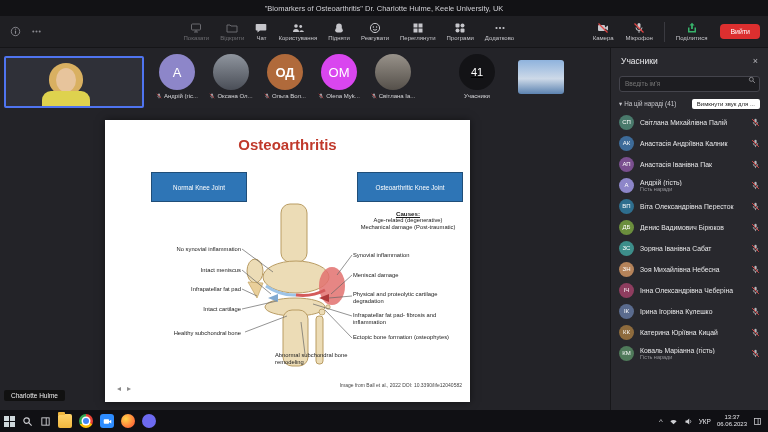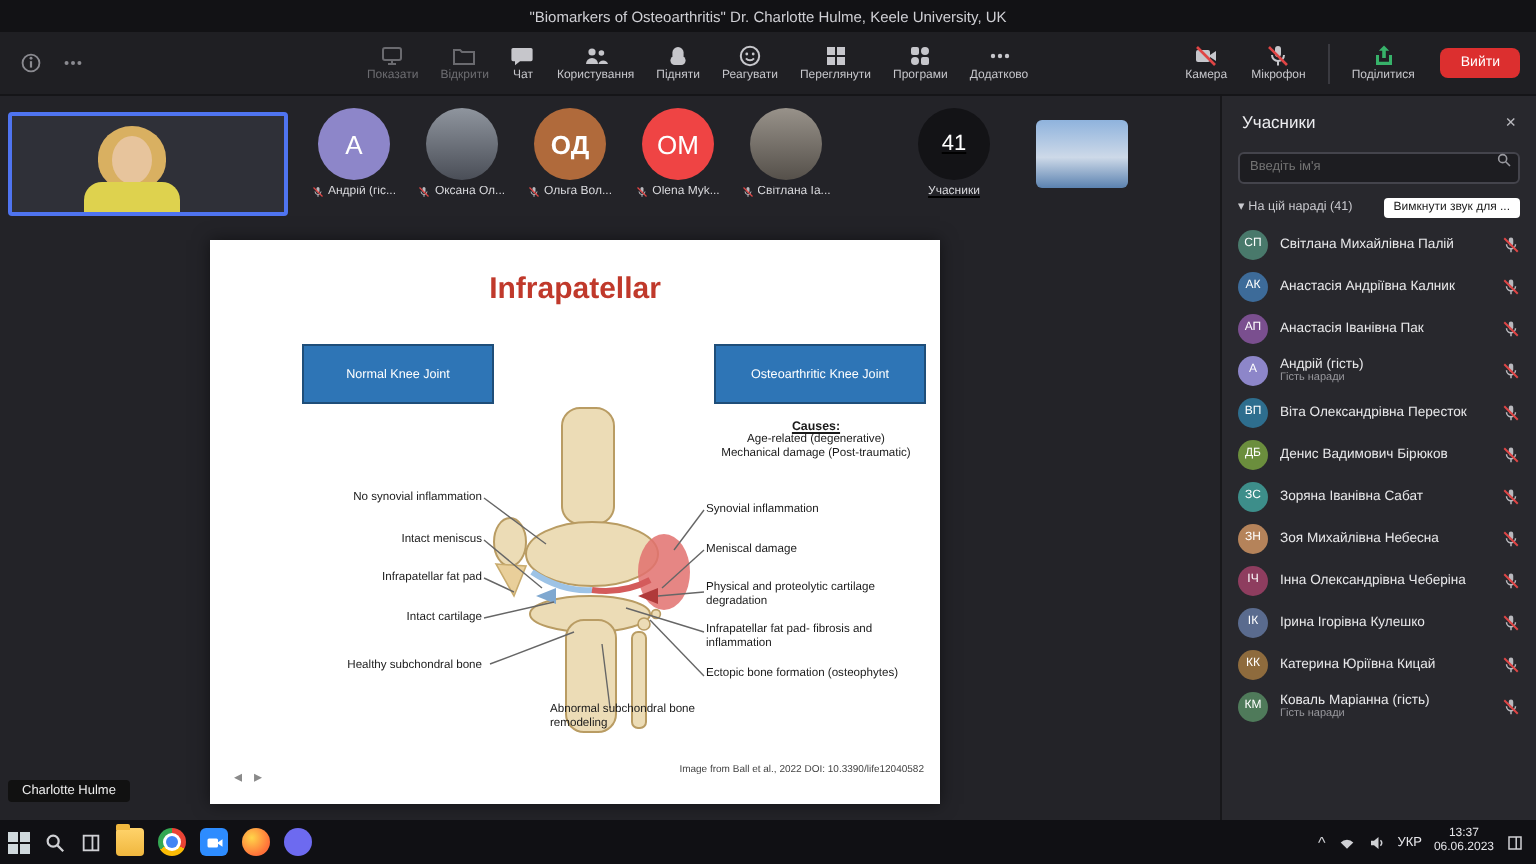--- a/index.html
+++ b/index.html
@@ -339,21 +339,21 @@
             <div class="s-avatar" style="background: rgb(176, 106, 59); font-weight: bold;">ОД</div>
             <div class="s-name">
               <svg class="p-mic">
                 <use href="#i-mic-off"></use>
               </svg>
               <span>Ольга Вол...</span>
             </div>
           </div>
 
           <div class="s-item">
-            <div class="s-avatar" style="background: #ef4444;">ОМ</div>
+            <div class="s-avatar" style="background: #d946ef;">ОМ</div>
             <div class="s-name">
               <svg class="p-mic">
                 <use href="#i-mic-off"></use>
               </svg>
               <span>Olena Myk...</span>
             </div>
           </div>
 
           <div class="s-item">
             <div class="s-avatar" style="background: linear-gradient(rgb(152, 146, 138), rgb(85, 80, 74));"></div>
@@ -407,21 +407,21 @@
           <path d="M140 212 L182 196"></path>
           <path d="M247 135 L232 155"></path>
           <path d="M247 155 L226 174"></path>
           <path d="M247 176 L224 178"></path>
           <path d="M247 196 L208 184"></path>
           <path d="M247 218 L220 190"></path>
           <path d="M200 234 L196 202"></path>
         </g>
       </svg>
 
-      <div class="sl-title">Infrapatellar</div>
+      <div class="sl-title">Osteoarthritis</div>
 
       <div class="sl-btn left">Normal Knee Joint</div>
       <div class="sl-btn right">Osteoarthritic Knee Joint</div>
 
       <div class="sl-causes">
         <div class="ct">Causes:</div>
         <div>Age-related (degenerative)</div>
         <div>Mechanical damage (Post-traumatic)</div>
       </div>
 

